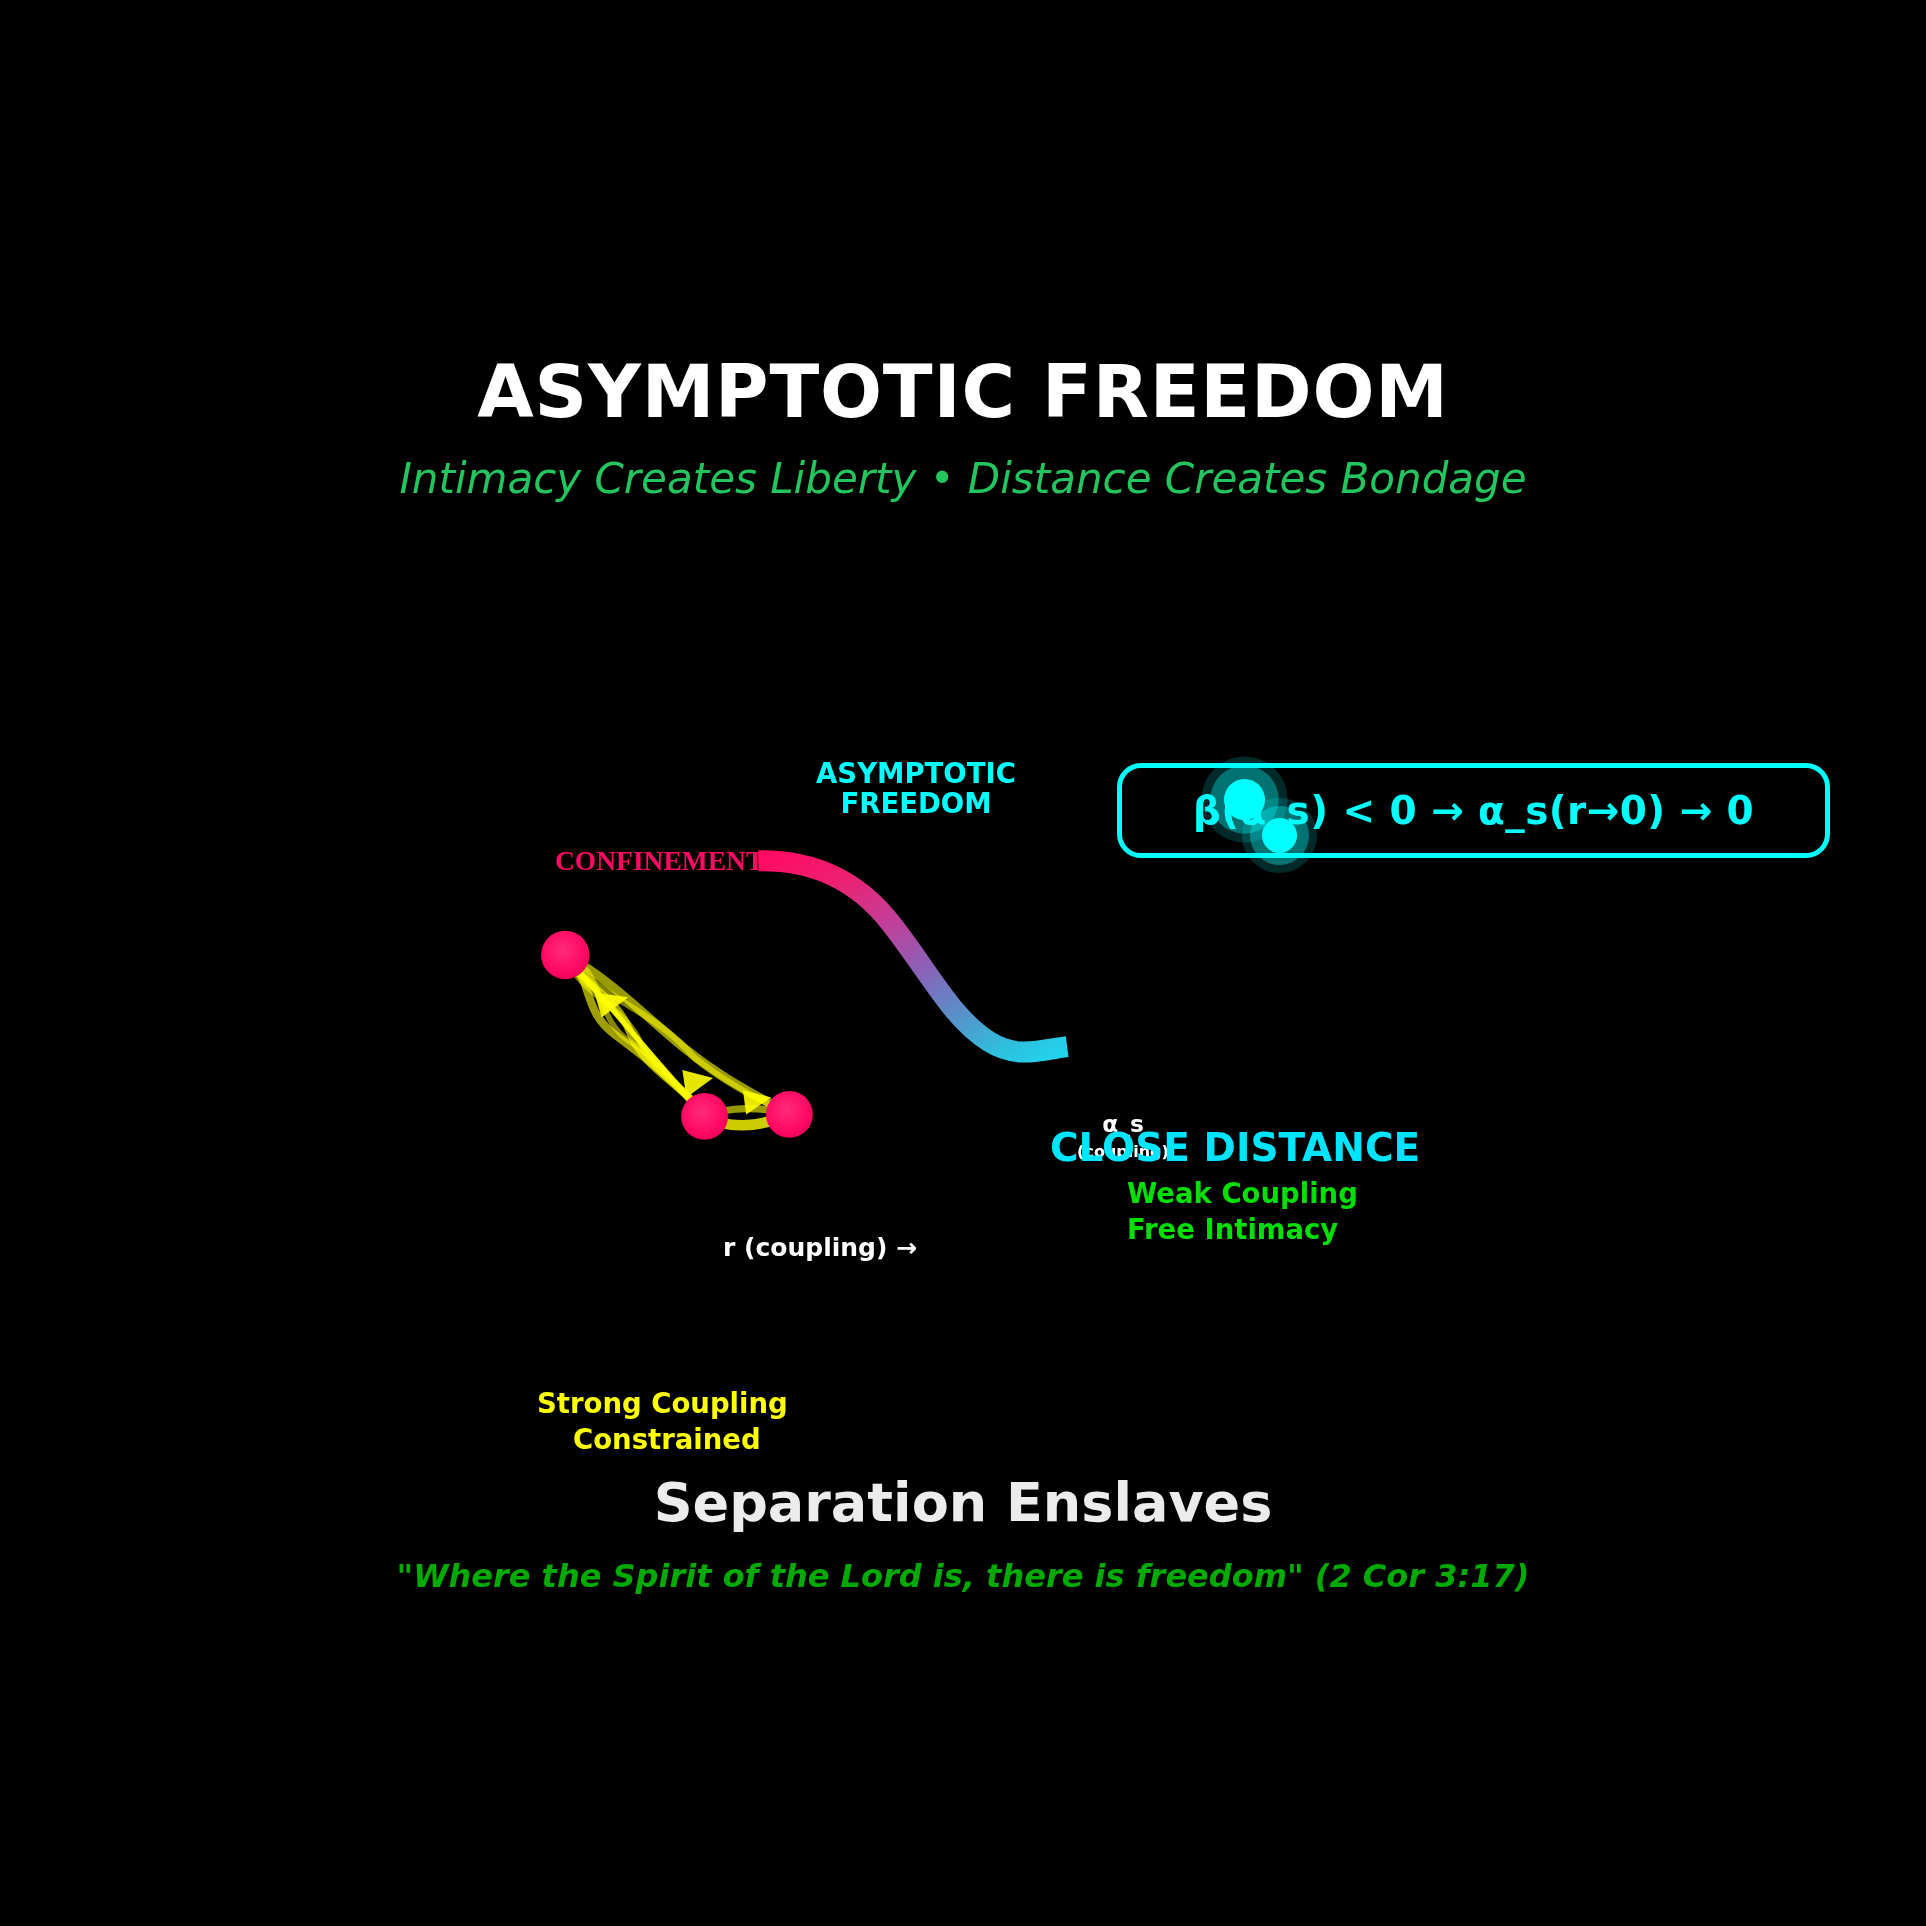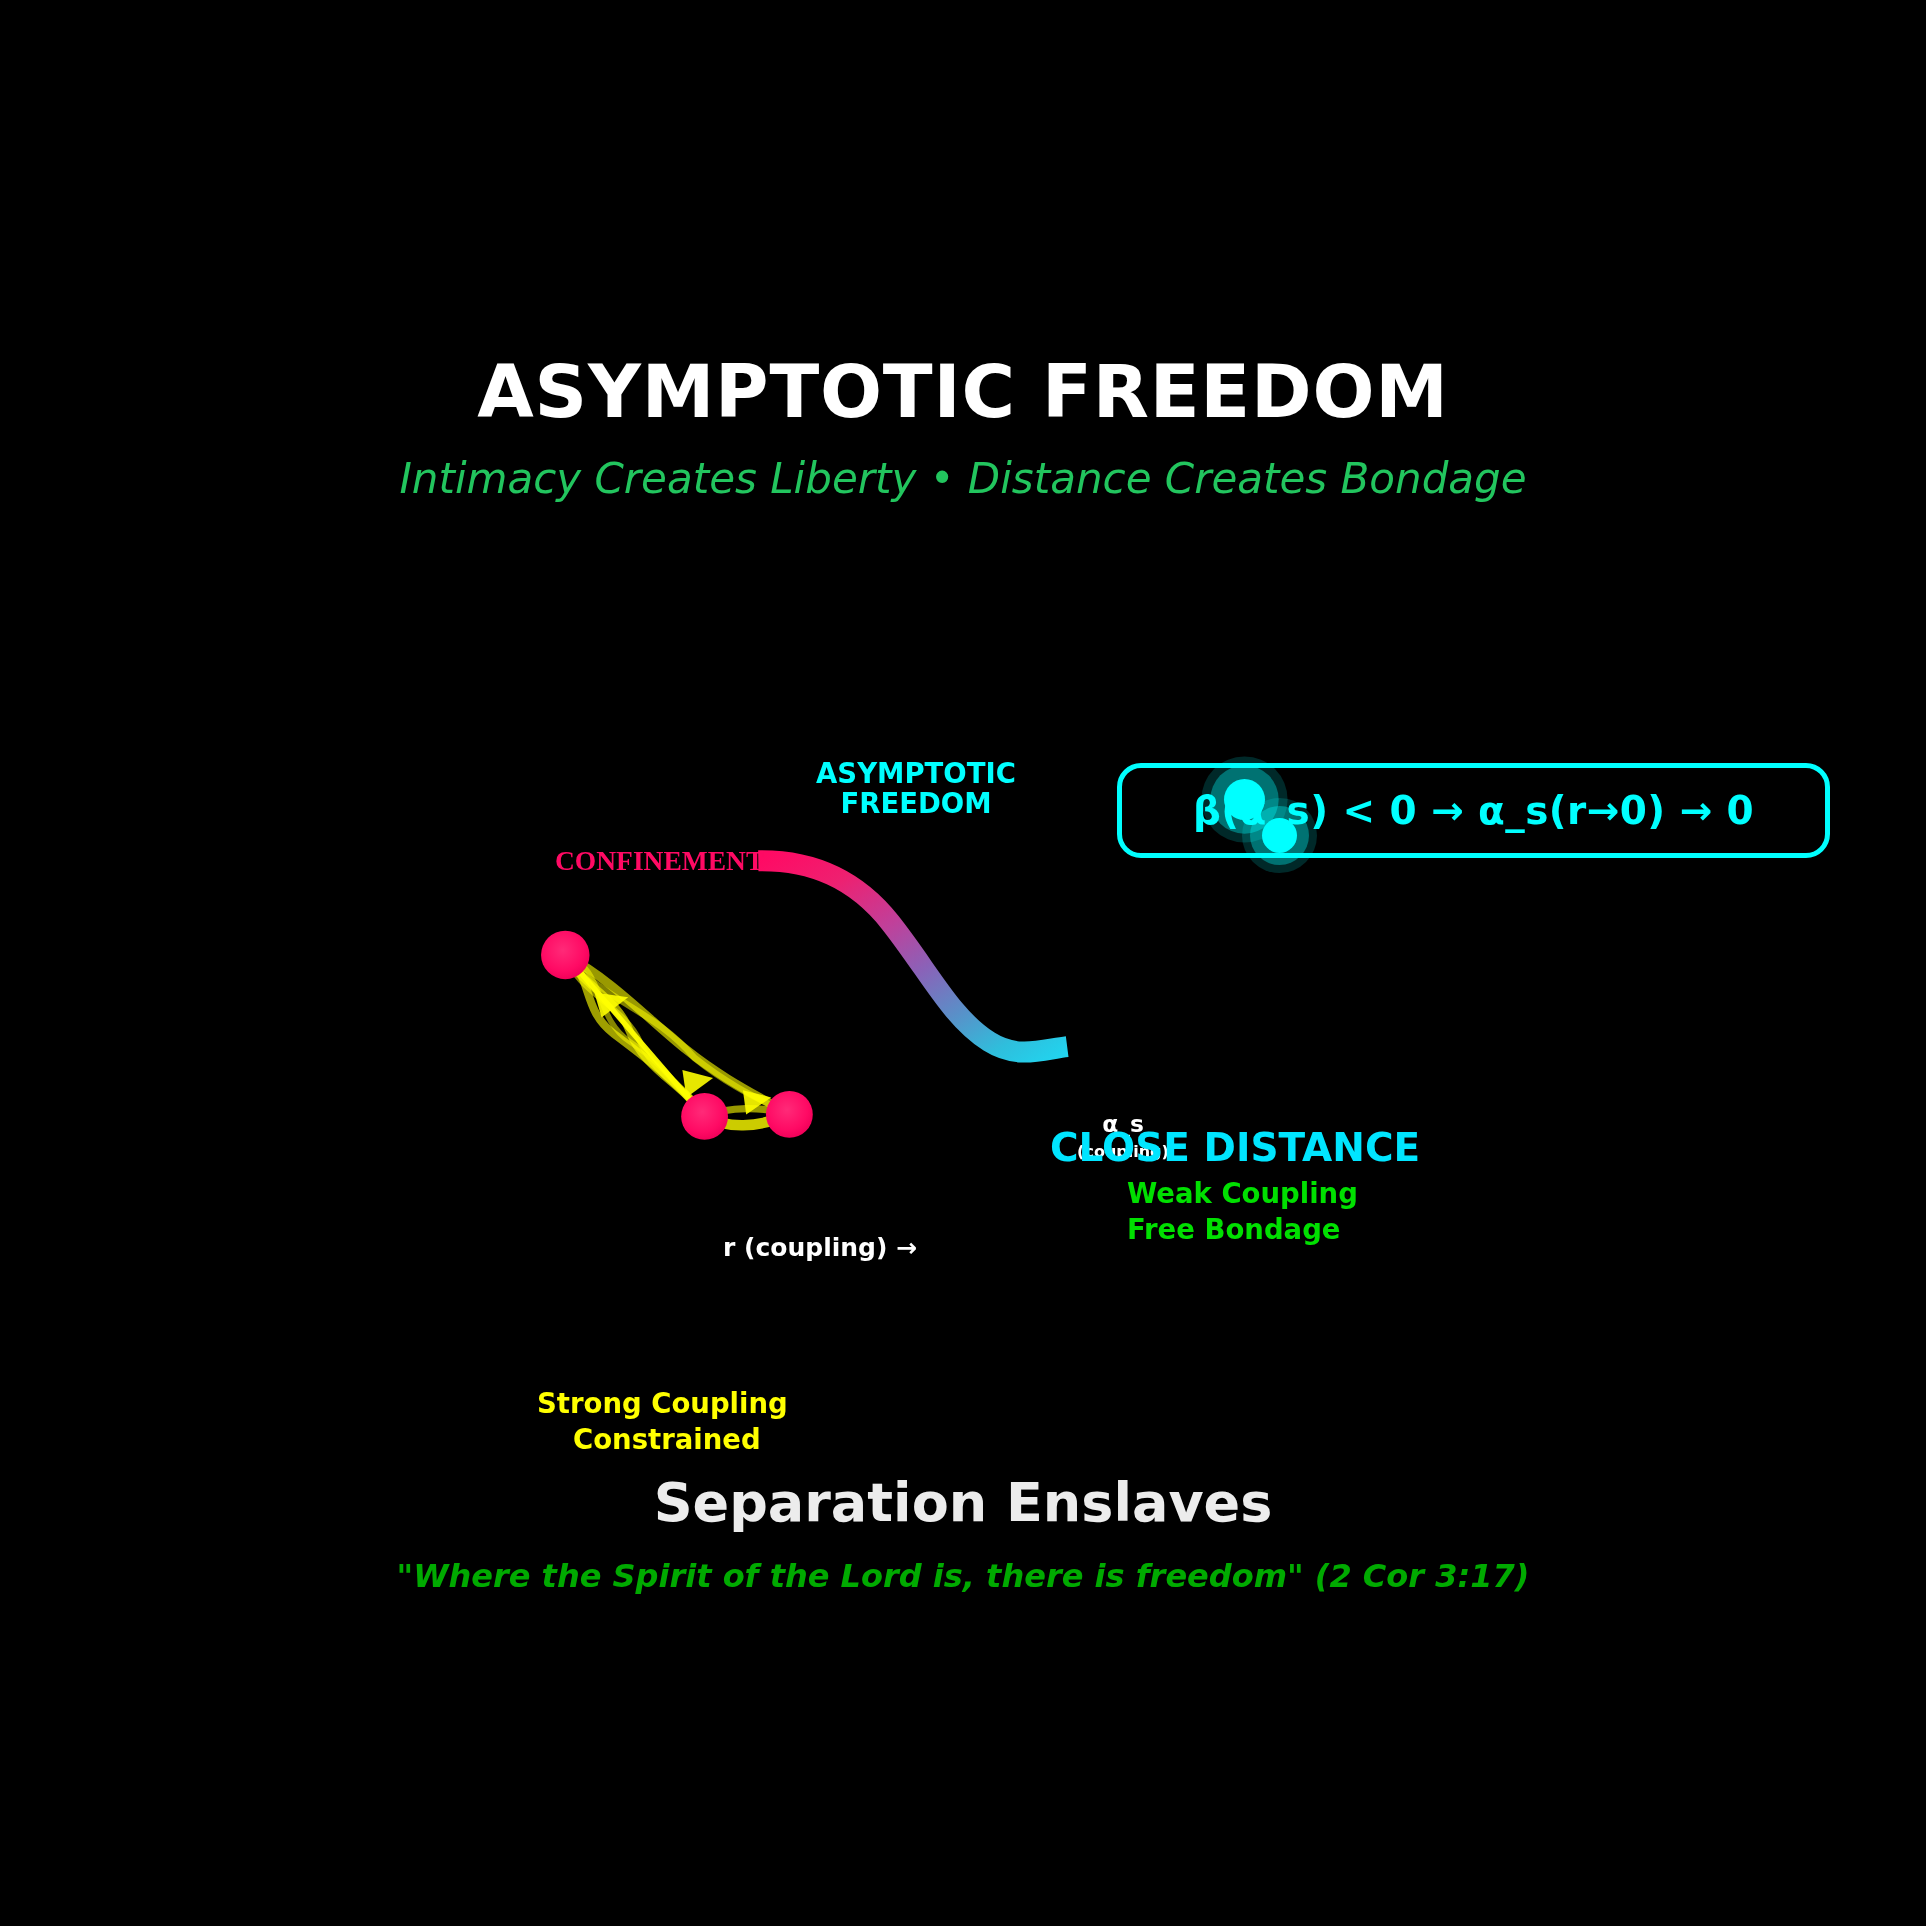--- a/index.html
+++ b/index.html
@@ -280,21 +280,21 @@
   <div class="lbl lbl-asym-free">ASYMPTOTIC FREEDOM</div>
   <div class="lbl lbl-confinement">CONFINEMENT</div>
 
   <div class="lbl lbl-alpha-s">
     <span>α_s</span><br>
     <span class="sub">(coupling)</span>
   </div>
 
   <div class="lbl lbl-close-distance">CLOSE DISTANCE</div>
   <div class="lbl lbl-weak-coupling">Weak Coupling</div>
-  <div class="lbl lbl-free-movement">Free Bondage</div>
+  <div class="lbl lbl-free-movement">Free Intimacy</div>
 
   <div class="lbl lbl-strong-coupling">Strong Coupling</div>
   <div class="lbl lbl-constrained">Constrained</div>
 
   <div class="lbl lbl-r-distance">r (coupling) →</div>
 
   <div class="eq-box"></div>
   <div class="eq-text">β(α_s) &lt; 0 → α_s(r→0) → 0</div>
   <div class="glow-dot gdot-a"></div>
   <div class="glow-dot gdot-b"></div>

